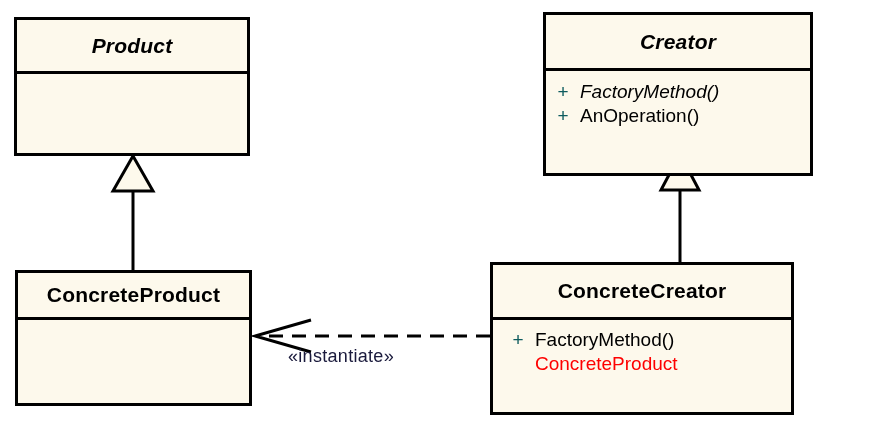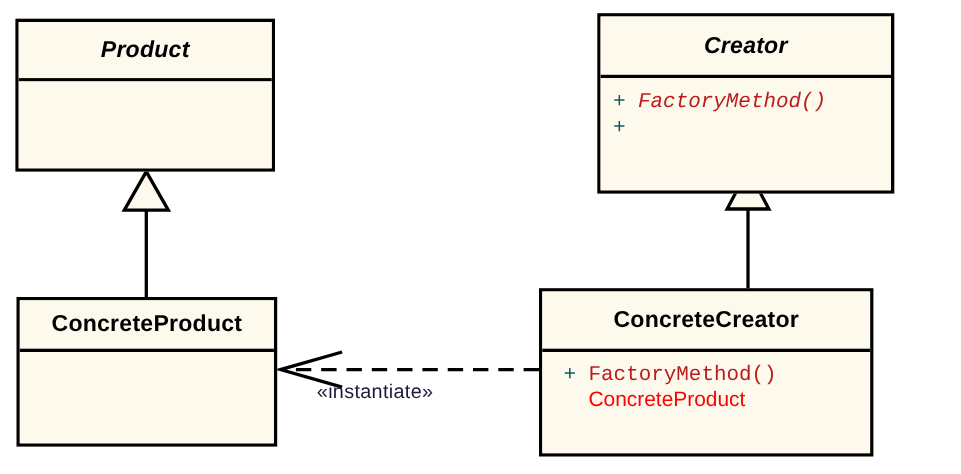--- a/index.html
+++ b/index.html
@@ -64,22 +64,21 @@
     white-space: nowrap;
   }
   .member-vis {
     width: 34px;
     flex: 0 0 34px;
     text-align: center;
     color: #0d5b5e;
     font-size: 19px;
   }
   .member-name {
-    color: #b91c1c;
-    font-family: Liberation Mono, monospace;
+    color: #000000;
   }
   .member-name.abstract {
     font-style: italic;
   }
   .note-row {
     display: flex;
     font-size: 19px;
     line-height: 24px;
     color: #fe0000;
     white-space: nowrap;
@@ -165,20 +164,21 @@
 
   <div class="uml-class" style="left:543px; top:12px; width:270px; height:164px;">
     <div class="uml-title abstract" style="height:56px;">Creator</div>
     <div class="uml-body" style="padding-top:9px;">
       <div class="member-row">
         <span class="member-vis">+</span>
         <span class="member-name abstract">FactoryMethod()</span>
       </div>
       <div class="member-row">
         <span class="member-vis">+</span>
+        <span class="member-name">AnOperation()</span>
       </div>
     </div>
   </div>
 
   <div class="uml-class" style="left:15px; top:270px; width:237px; height:136px;">
     <div class="uml-title" style="height:47px;">ConcreteProduct</div>
     <div class="uml-body"></div>
   </div>
 
   <div class="uml-class" style="left:490px; top:262px; width:304px; height:153px;">

